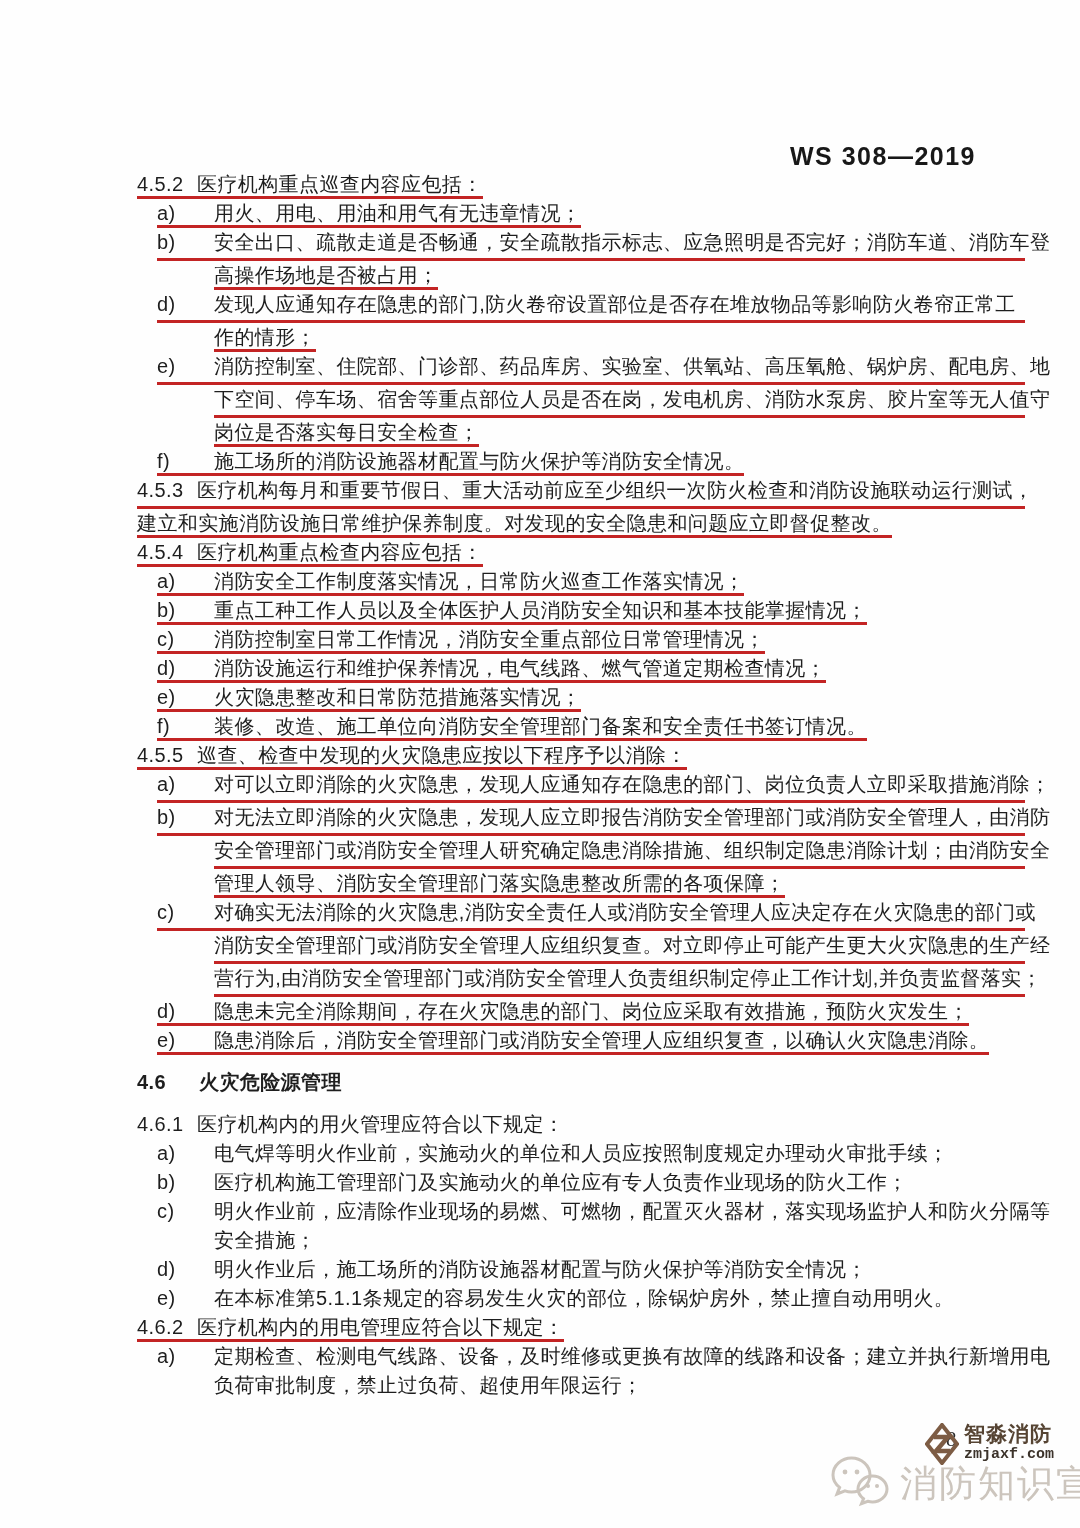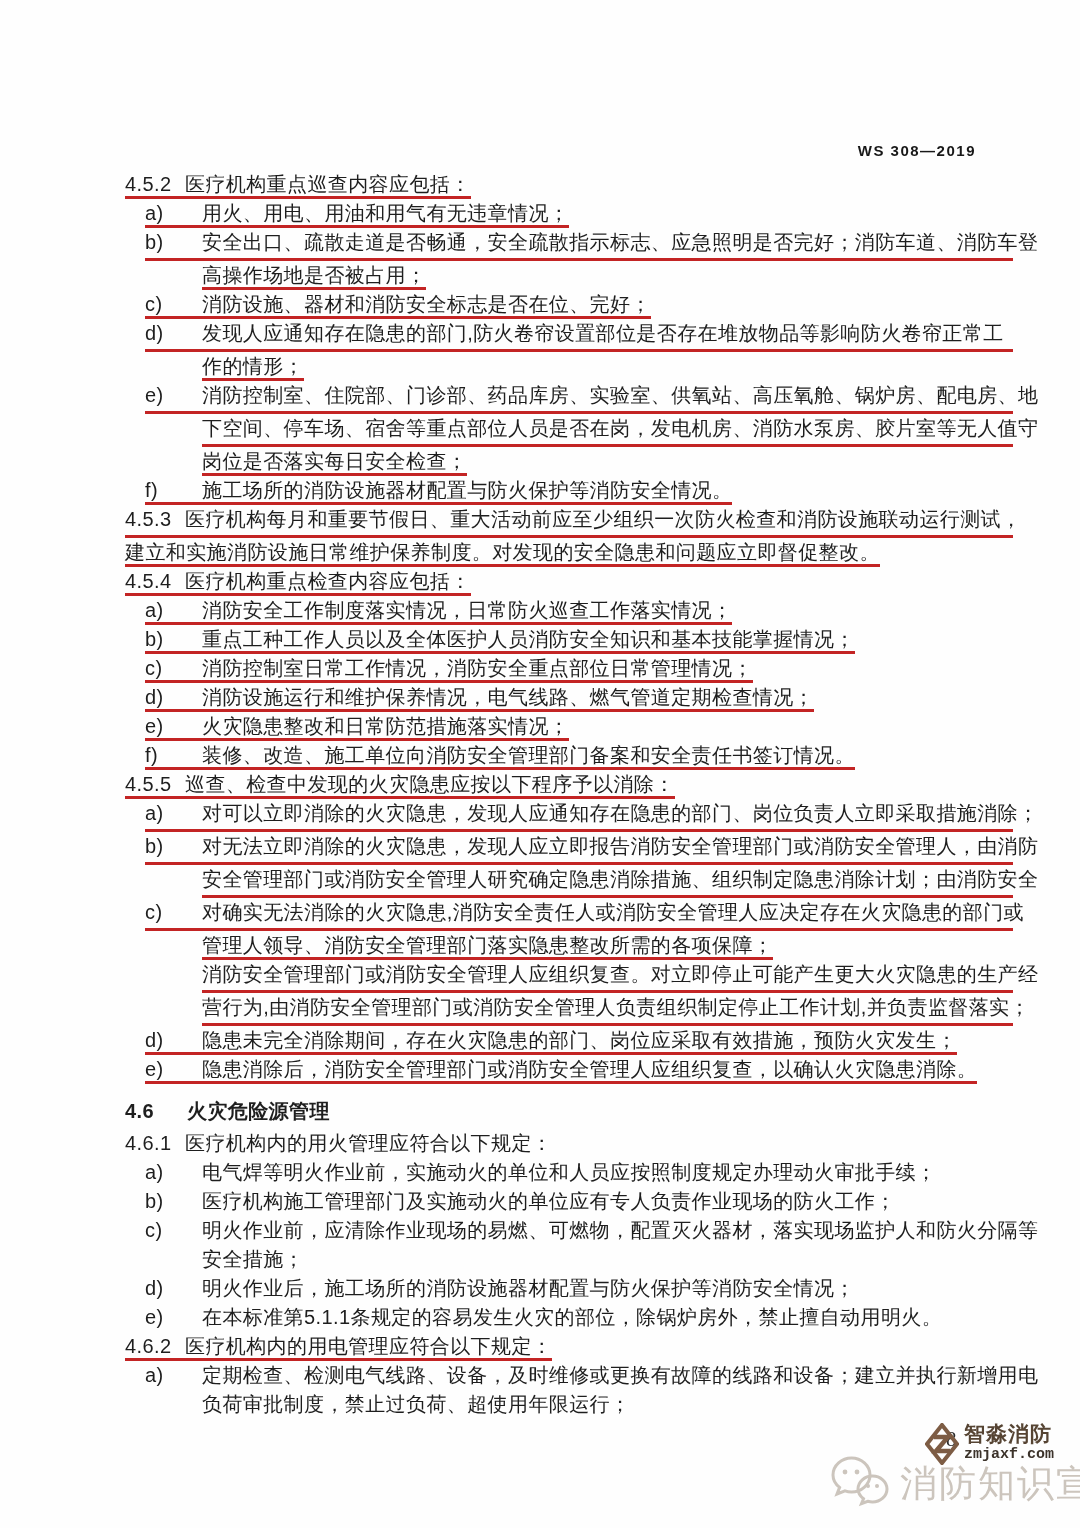--- a/index.html
+++ b/index.html
@@ -7,34 +7,34 @@
     width:1080px; height:1528px; position:relative;
     background:#fefefe; overflow:hidden;
     font-family:"Liberation Sans","DejaVu Sans",sans-serif;
     color:#1e1e1e;
     -webkit-font-smoothing:antialiased;
   }
   .page { position:absolute; inset:0; }
 
   .std-code {
     position:absolute; top:142px; right:104px;
-    font-size:15px; font-weight:600; letter-spacing:1.5px; color:#181818;
+    font-size:25px; font-weight:600; letter-spacing:1.5px; color:#181818;
   }
 
   .doc-body {
-    position:absolute; left:125px; top:170px; width:888px;
+    position:absolute; left:137px; top:170px; width:888px;
   }
   .line { font-size:20px; line-height:29px; letter-spacing:0.4px; white-space:nowrap; }
   .line .lbl { display:inline-block; }
   .sec  .lbl { width:60px; }
   .item { padding-left:20px; }
   .item .lbl { width:57px; }
   .icont{ padding-left:77px; }
   .cont { padding-left:0; }
-  .h2   { font-weight:bold; margin:13px 0 3px 0; }
+  .h2   { font-weight:bold; margin:13px 0 13px 0; }
   .h2 .lbl { width:62px; }
 
   .wrap { padding-bottom:1px; }
   .wrap.u { border-bottom:3px solid #c32424; }
   .wrap.fill { display:inline-block; width:100%; white-space:nowrap; overflow:visible; }
 
   .page-number {
     position:absolute; left:946px; top:1427px;
     font-family:"Liberation Serif","DejaVu Serif",serif;
     font-size:21px; color:#2b2b2b;
@@ -61,42 +61,41 @@
 
 <div class="page">
 
   <div class="std-code">WS 308—2019</div>
 
   <div class="doc-body">
       <div class="line sec"><span class="wrap u"><span class="lbl">4.5.2</span><span class="txt">医疗机构重点巡查内容应包括：</span></span></div>
       <div class="line item"><span class="wrap u"><span class="lbl">a)</span><span class="txt">用火、用电、用油和用气有无违章情况；</span></span></div>
       <div class="line item"><span class="wrap u fill"><span class="lbl">b)</span><span class="txt">安全出口、疏散走道是否畅通，安全疏散指示标志、应急照明是否完好；消防车道、消防车登</span></span></div>
       <div class="line icont"><span class="wrap u"><span class="txt">高操作场地是否被占用；</span></span></div>
-      <div class="line item"><span class="wrap u"><span class="lbl">c)</span><span class="txt">消防设施、器材和消防安全标志是否在位、完好；</span></span></div>
       <div class="line item"><span class="wrap u fill"><span class="lbl">d)</span><span class="txt">发现人应通知存在隐患的部门,防火卷帘设置部位是否存在堆放物品等影响防火卷帘正常工</span></span></div>
       <div class="line icont"><span class="wrap u"><span class="txt">作的情形；</span></span></div>
       <div class="line item"><span class="wrap u fill"><span class="lbl">e)</span><span class="txt">消防控制室、住院部、门诊部、药品库房、实验室、供氧站、高压氧舱、锅炉房、配电房、地</span></span></div>
       <div class="line icont"><span class="wrap u fill"><span class="txt">下空间、停车场、宿舍等重点部位人员是否在岗，发电机房、消防水泵房、胶片室等无人值守</span></span></div>
       <div class="line icont"><span class="wrap u"><span class="txt">岗位是否落实每日安全检查；</span></span></div>
       <div class="line item"><span class="wrap u"><span class="lbl">f)</span><span class="txt">施工场所的消防设施器材配置与防火保护等消防安全情况。</span></span></div>
       <div class="line sec"><span class="wrap u fill"><span class="lbl">4.5.3</span><span class="txt">医疗机构每月和重要节假日、重大活动前应至少组织一次防火检查和消防设施联动运行测试，</span></span></div>
       <div class="line cont"><span class="wrap u"><span class="txt">建立和实施消防设施日常维护保养制度。对发现的安全隐患和问题应立即督促整改。</span></span></div>
       <div class="line sec"><span class="wrap u"><span class="lbl">4.5.4</span><span class="txt">医疗机构重点检查内容应包括：</span></span></div>
       <div class="line item"><span class="wrap u"><span class="lbl">a)</span><span class="txt">消防安全工作制度落实情况，日常防火巡查工作落实情况；</span></span></div>
       <div class="line item"><span class="wrap u"><span class="lbl">b)</span><span class="txt">重点工种工作人员以及全体医护人员消防安全知识和基本技能掌握情况；</span></span></div>
       <div class="line item"><span class="wrap u"><span class="lbl">c)</span><span class="txt">消防控制室日常工作情况，消防安全重点部位日常管理情况；</span></span></div>
       <div class="line item"><span class="wrap u"><span class="lbl">d)</span><span class="txt">消防设施运行和维护保养情况，电气线路、燃气管道定期检查情况；</span></span></div>
       <div class="line item"><span class="wrap u"><span class="lbl">e)</span><span class="txt">火灾隐患整改和日常防范措施落实情况；</span></span></div>
       <div class="line item"><span class="wrap u"><span class="lbl">f)</span><span class="txt">装修、改造、施工单位向消防安全管理部门备案和安全责任书签订情况。</span></span></div>
       <div class="line sec"><span class="wrap u"><span class="lbl">4.5.5</span><span class="txt">巡查、检查中发现的火灾隐患应按以下程序予以消除：</span></span></div>
       <div class="line item"><span class="wrap u fill"><span class="lbl">a)</span><span class="txt">对可以立即消除的火灾隐患，发现人应通知存在隐患的部门、岗位负责人立即采取措施消除；</span></span></div>
       <div class="line item"><span class="wrap u fill"><span class="lbl">b)</span><span class="txt">对无法立即消除的火灾隐患，发现人应立即报告消防安全管理部门或消防安全管理人，由消防</span></span></div>
       <div class="line icont"><span class="wrap u fill"><span class="txt">安全管理部门或消防安全管理人研究确定隐患消除措施、组织制定隐患消除计划；由消防安全</span></span></div>
+      <div class="line icont"><span class="wrap u"><span class="txt">管理人领导、消防安全管理部门落实隐患整改所需的各项保障；</span></span></div>
       <div class="line item"><span class="wrap u fill"><span class="lbl">c)</span><span class="txt">对确实无法消除的火灾隐患,消防安全责任人或消防安全管理人应决定存在火灾隐患的部门或</span></span></div>
-      <div class="line icont"><span class="wrap u"><span class="txt">管理人领导、消防安全管理部门落实隐患整改所需的各项保障；</span></span></div>
       <div class="line icont"><span class="wrap u fill"><span class="txt">消防安全管理部门或消防安全管理人应组织复查。对立即停止可能产生更大火灾隐患的生产经</span></span></div>
       <div class="line icont"><span class="wrap u fill"><span class="txt">营行为,由消防安全管理部门或消防安全管理人负责组织制定停止工作计划,并负责监督落实；</span></span></div>
       <div class="line item"><span class="wrap u"><span class="lbl">d)</span><span class="txt">隐患未完全消除期间，存在火灾隐患的部门、岗位应采取有效措施，预防火灾发生；</span></span></div>
       <div class="line item"><span class="wrap u"><span class="lbl">e)</span><span class="txt">隐患消除后，消防安全管理部门或消防安全管理人应组织复查，以确认火灾隐患消除。</span></span></div>
       <div class="line h2"><span class="wrap"><span class="lbl">4.6</span><span class="txt">火灾危险源管理</span></span></div>
       <div class="line sec"><span class="wrap"><span class="lbl">4.6.1</span><span class="txt">医疗机构内的用火管理应符合以下规定：</span></span></div>
       <div class="line item"><span class="wrap"><span class="lbl">a)</span><span class="txt">电气焊等明火作业前，实施动火的单位和人员应按照制度规定办理动火审批手续；</span></span></div>
       <div class="line item"><span class="wrap"><span class="lbl">b)</span><span class="txt">医疗机构施工管理部门及实施动火的单位应有专人负责作业现场的防火工作；</span></span></div>
       <div class="line item"><span class="wrap"><span class="lbl">c)</span><span class="txt">明火作业前，应清除作业现场的易燃、可燃物，配置灭火器材，落实现场监护人和防火分隔等</span></span></div>
       <div class="line icont"><span class="wrap"><span class="txt">安全措施；</span></span></div>

